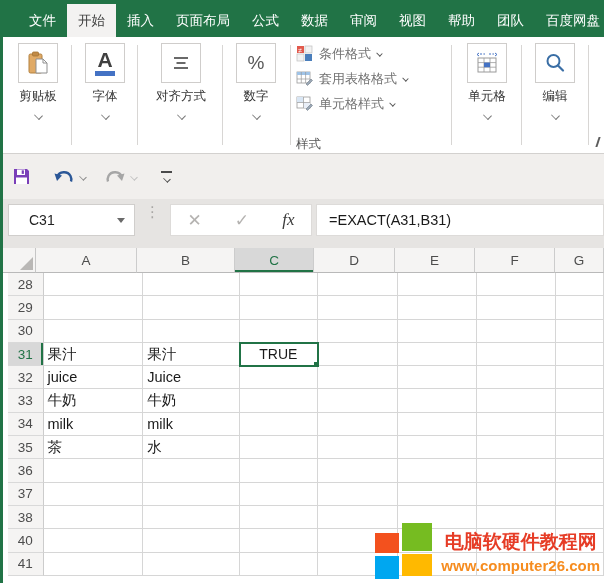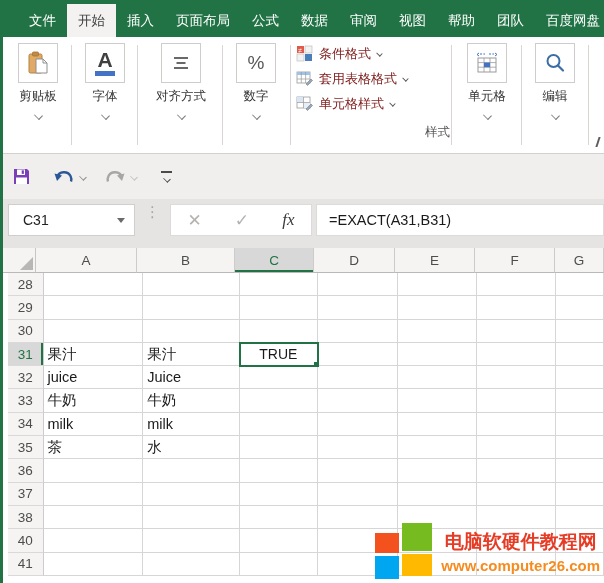--- a/index.html
+++ b/index.html
@@ -32,42 +32,42 @@
           border-bottom:1.6px solid #777; transform:rotate(45deg) scaleY(.8);
           margin-top:7px; }
   .chev.small { width:5px; height:5px; margin:0 0 0 6px; border-color:#555; }
 
   .font-a { font-size:21px; font-weight:bold; color:#404040; line-height:20px; }
   .font-bar { width:20px; height:5px; background:#4472c4; margin-top:1px; }
   .pct { font-size:19px; color:#595959; }
 
   .styles-group { position:absolute; left:296px; top:4px; width:154px; }
   .srow { display:flex; align-items:center; height:25px; cursor:default; }
-  .srow .slabel { font-size:13px; color:#7f1d1d; margin-left:6px; white-space:nowrap; }
-  .styles-caption { text-align:right; font-size:12.5px; color:#555; margin-top:8px; }
+  .srow .slabel { font-size:13px; color:#737373; margin-left:6px; white-space:nowrap; }
+  .styles-caption { text-align:left; font-size:12.5px; color:#555; margin-top:20px; }
 
   .edge-frag { position:absolute; right:1px; top:100px; width:6px; height:10px;
                border-left:2px solid #333; transform:skewX(-18deg); opacity:.8; }
 
   
   .qat { position:absolute; left:0; top:154px; width:604px; height:45px;
          background:#f1efed; display:flex; align-items:center; }
   .qbtn { display:flex; align-items:center; justify-content:center; height:28px; }
   .qchev { width:6px; height:6px; border-right:1.5px solid #8a8a8a;
            border-bottom:1.5px solid #8a8a8a; transform:rotate(45deg) scaleY(.8); }
   .qcustom { display:flex; flex-direction:column; align-items:center; }
   .qcustom .bar { width:11px; height:0; border-top:2px solid #4a4a4a; margin-bottom:3px; }
   .qcustom .qchev { border-color:#4a4a4a; }
 
   
   .fbar { position:absolute; left:0; top:199px; width:604px; height:49px;
           background:#e6e4e2; }
   .namebox { position:absolute; left:8px; top:5px; width:127px; height:32px;
              background:#fff; border:1px solid #d0cecc; display:flex;
-             align-items:center; font-size:14px; color:#222; padding-left:14px;gap:11px; }
+             align-items:center; font-size:14px; color:#222; padding-left:20px;gap:11px; }
   .namebox .dd { margin-left:auto; margin-right:9px; width:0; height:0;
                  border-left:4px solid transparent; border-right:4px solid transparent;
                  border-top:5px solid #6a6a6a; }
   .fdots { position:absolute; left:145px; top:8px; color:#a8a6a4; font-size:15px;
            letter-spacing:0; line-height:9px; text-align:center; width:8px; }
   .fpanel { position:absolute; left:170px; top:5px; width:142px; height:32px;
             background:#fff; border:1px solid #dddbd9; display:flex;
             align-items:center; justify-content:space-around; }
   .fx-cancel,.fx-enter { color:#b5b3b1; font-size:17px; }
   .fx-label { color:#3b3b3b; font-size:17px; font-style:italic;

